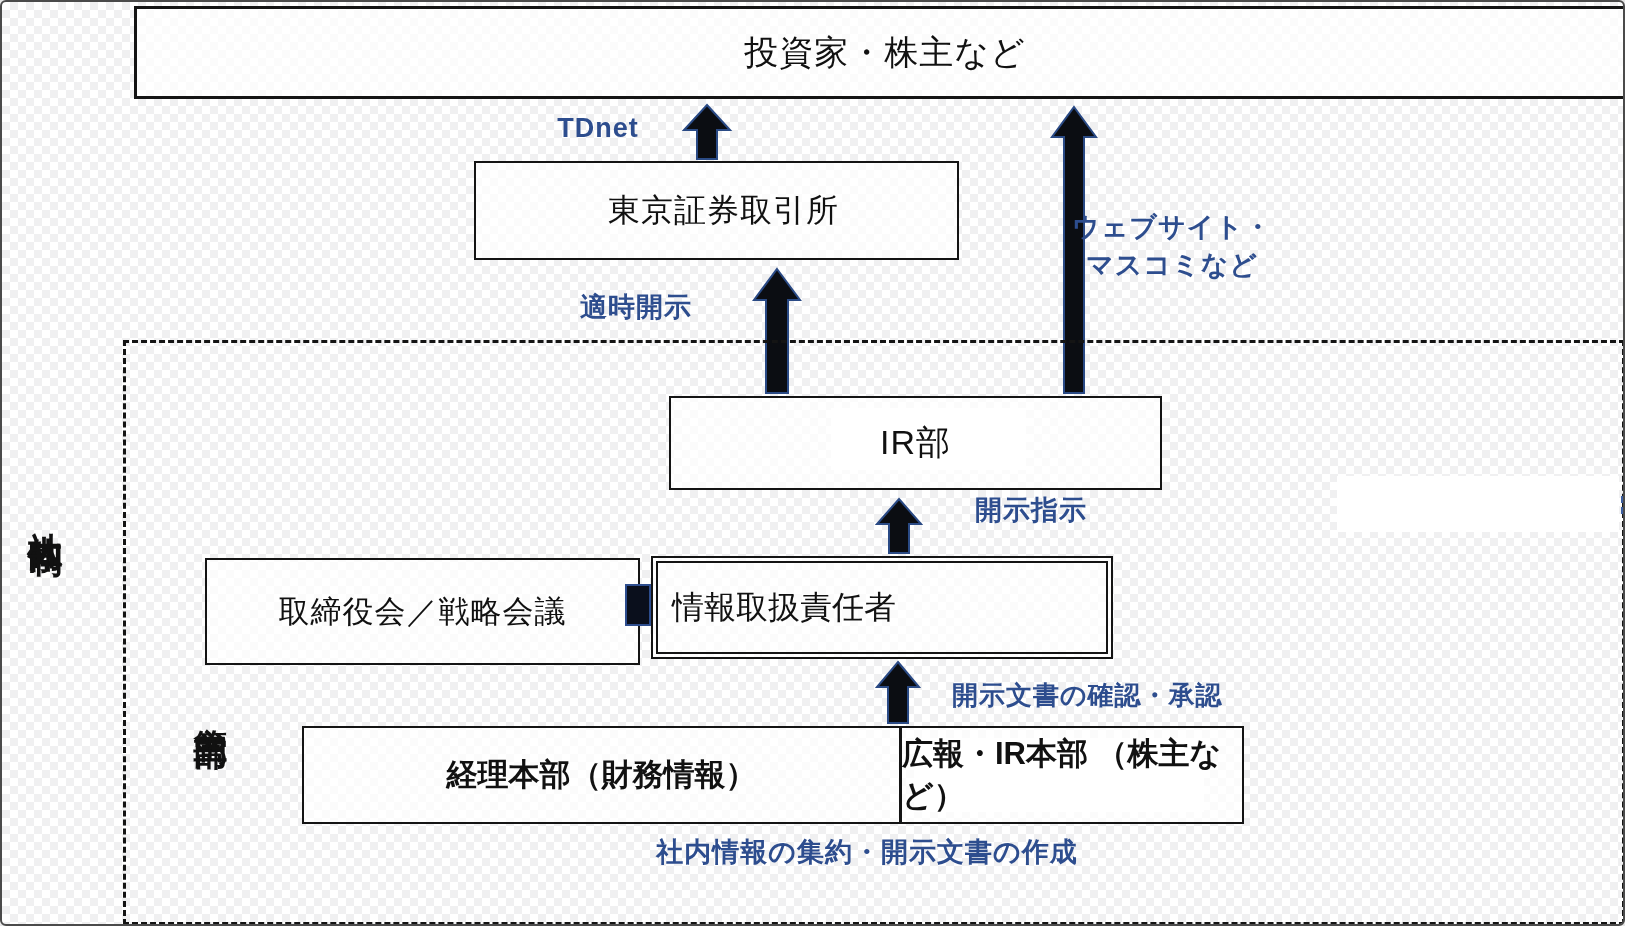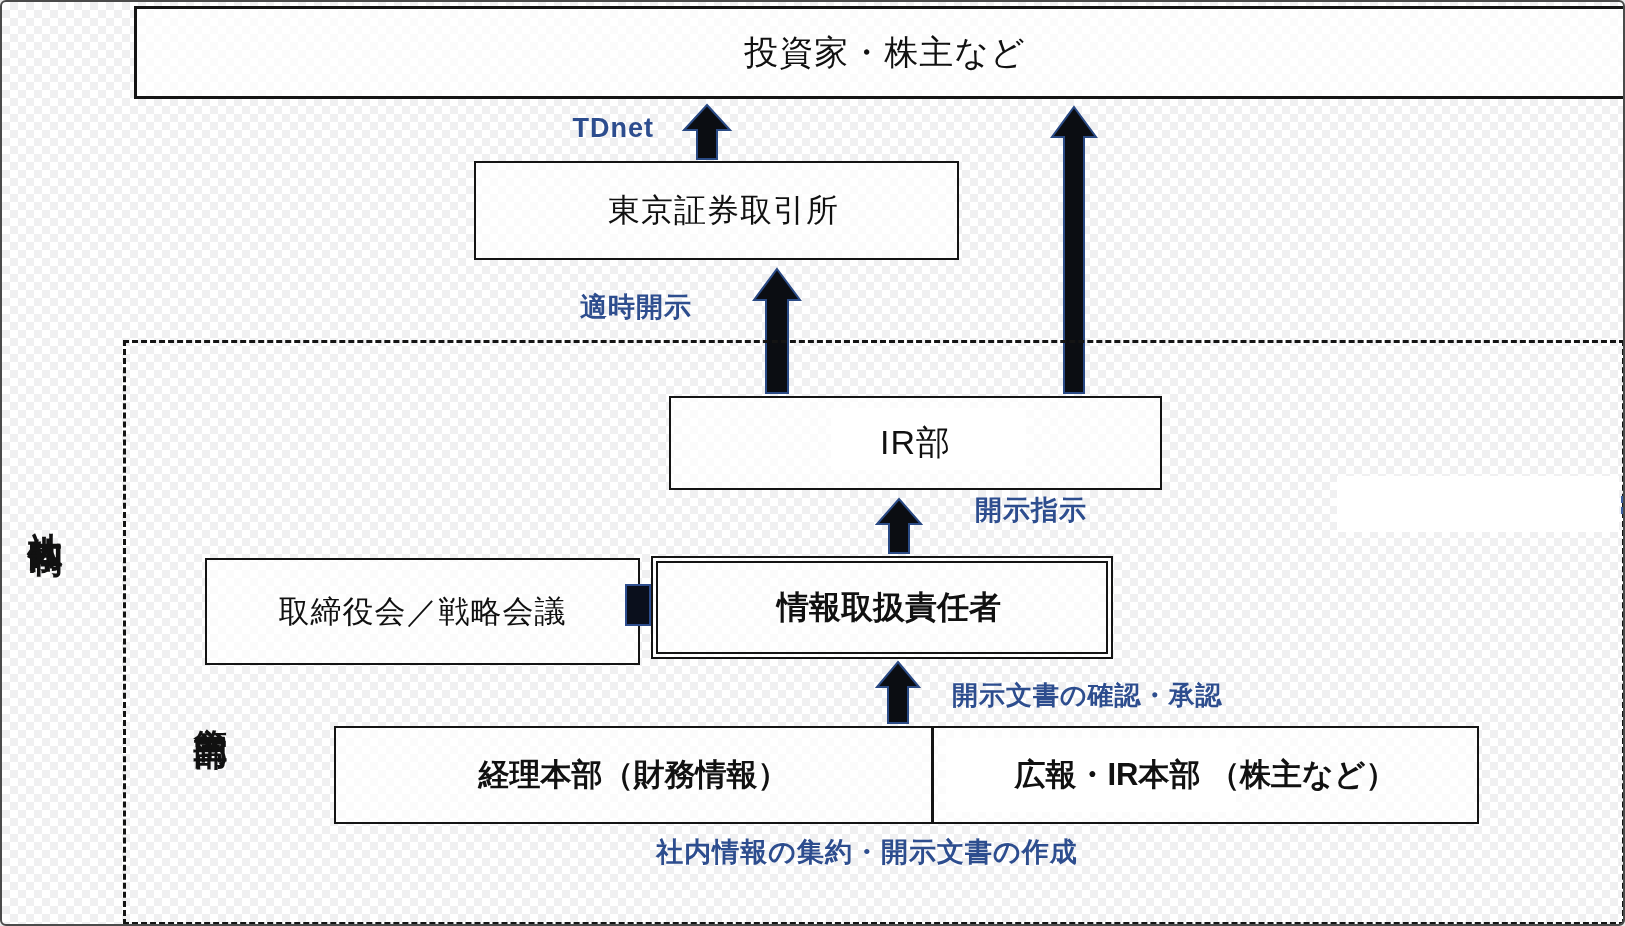--- a/index.html
+++ b/index.html
@@ -47,22 +47,22 @@
     font-weight:bold;
     font-size:35px;
     letter-spacing:3px;
     line-height:1.0;
     color:#111;
   }
   .white-patch{background:#ffffff;}
   .double-inner{
     position:absolute;inset:3px;
     border:2px solid #141414;
-    display:flex;align-items:center;justify-content:center;
-    font-weight:bold;
+    display:flex;align-items:center;justify-content:flex-start;
+    font-weight:normal;
   }
   svg.arrow{display:block;overflow:visible;}
   .cell{
     position:absolute;top:0;bottom:0;
     display:flex;align-items:center;justify-content:center;
     font-weight:bold;
   }
   .t32{font-size:32px;padding-left:14px;}
   .t34{font-size:34px;}
   .t31{font-size:31px;}
@@ -70,37 +70,41 @@
 </style>
 </head>
 <body>
 
 <div class="canvas">
 
   <div class="abs box t34" style="left:120px;top:4px;width:1502px;height:93px;">
     <span>投資家・株主など</span>
   </div>
 
-  <div class="abs blue-label" style="left:540px;top:111px;width:112px;text-align:right;">TDnet</div>
+  <div class="abs blue-label" style="left:540px;top:111px;width:112px;text-align:center;">TDnet</div>
   <svg class="arrow abs" style="left:681px;top:102px;" width="48" height="56" viewBox="0 0 48 56">
     <polygon points="24,1 47,26 34,26 34,55 14,55 14,26 1,26" fill="#0b0d12" stroke="#2a4a85" stroke-width="2"></polygon>
   </svg>
 
   <div class="abs box thin t32" style="left:460px;top:159px;width:485px;height:99px;">
     <span>東京証券取引所</span>
   </div>
 
   <div class="abs blue-label" style="left:578px;top:287px;">適時開示</div>
   <svg class="arrow abs" style="left:751px;top:266px;" width="48" height="126" viewBox="0 0 48 126">
     <polygon points="24,1 47,32 35,32 35,125 13,125 13,32 1,32" fill="#0b0d12" stroke="#2a4a85" stroke-width="2"></polygon>
   </svg>
 
   <svg class="arrow abs" style="left:1049px;top:104px;" width="46" height="288" viewBox="0 0 46 288">
     <polygon points="23,1 45,31 33,31 33,287 13,287 13,31 1,31" fill="#0b0d12" stroke="#2a4a85" stroke-width="2"></polygon>
   </svg>
+  <div class="abs blue-label" style="left:1040px;top:206px;width:260px;text-align:center;line-height:38px;">
+    <span style="display:block;">ウェブサイト・</span>
+    <span style="display:block;">マスコミなど</span>
+  </div>
 
   <div class="abs dashed-frame" style="left:121px;top:338px;width:1502px;height:585px;"></div>
 
   <div class="abs vtext" style="left:26px;top:502px;height:150px;">社内体制</div>
 
   <div class="abs box thin" style="left:655px;top:394px;width:493px;height:94px;">
     <div class="abs white-patch" style="left:160px;top:10px;width:195px;height:62px;"></div>
     <span class="t34" style="position:relative;text-align:right;">IR部</span>
   </div>
 
@@ -121,21 +125,21 @@
     </div>
   </div>
 
   <svg class="arrow abs" style="left:874px;top:659px;" width="44" height="63" viewBox="0 0 44 63">
     <polygon points="22,1 43,26 32,26 32,62 12,62 12,26 1,26" fill="#0b0d12" stroke="#2a4a85" stroke-width="2"></polygon>
   </svg>
   <div class="abs blue-label" style="left:950px;top:676px;font-size:26px;">開示文書の確認・承認</div>
 
   <div class="abs vtext" style="left:192px;top:698px;height:150px;font-size:34px;">主管部門</div>
 
-  <div class="abs" style="left:300px;top:724px;width:1145px;height:98px;border:2.5px solid #141414;background:rgba(255,255,255,0.72);margin-left:32px;">
+  <div class="abs" style="left:300px;top:724px;width:942px;height:98px;border:2.5px solid #141414;background:rgba(255,255,255,0.72);">
     <div class="abs" style="left:595px;top:0;width:2.5px;height:100%;background:#141414;"></div>
     <div class="cell t31" style="left:0;width:595px;">
       <span>経理本部（財務情報）</span>
     </div>
     <div class="cell t31" style="left:598px;right:0;">
       <div class="abs white-patch" style="left:12px;top:10px;width:290px;height:74px;"></div>
       <span style="position:relative;">広報・IR本部 （株主など）</span>
     </div>
   </div>
 

